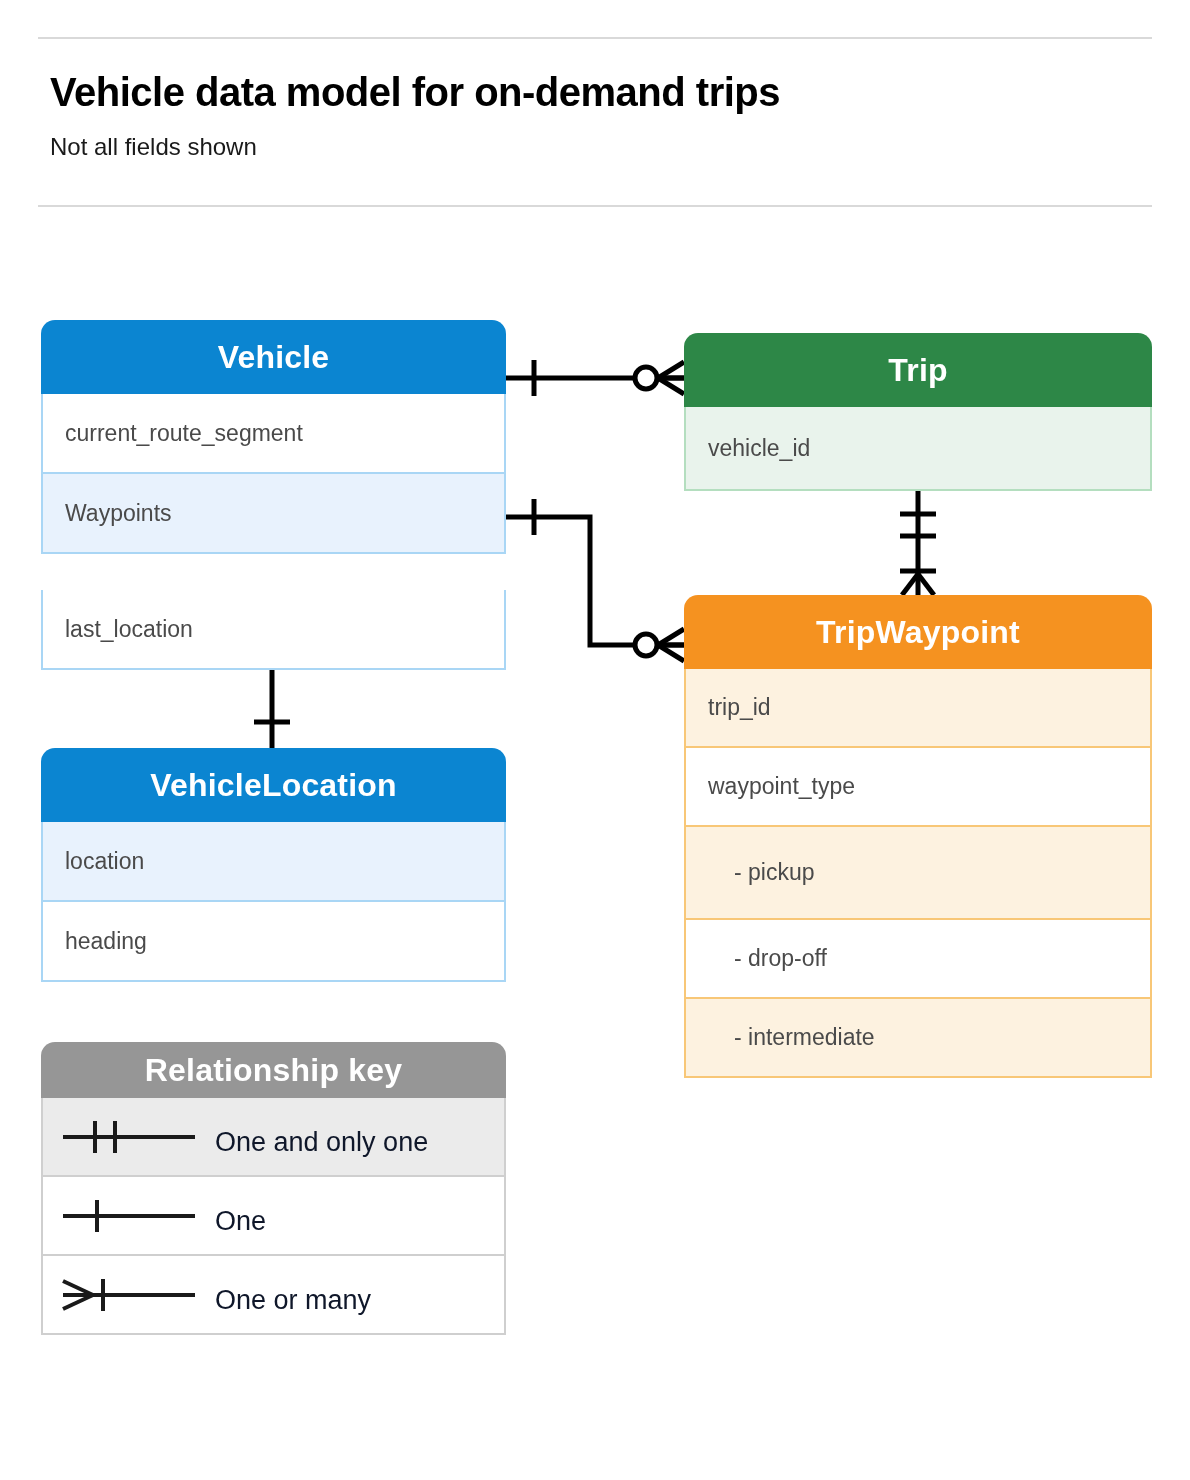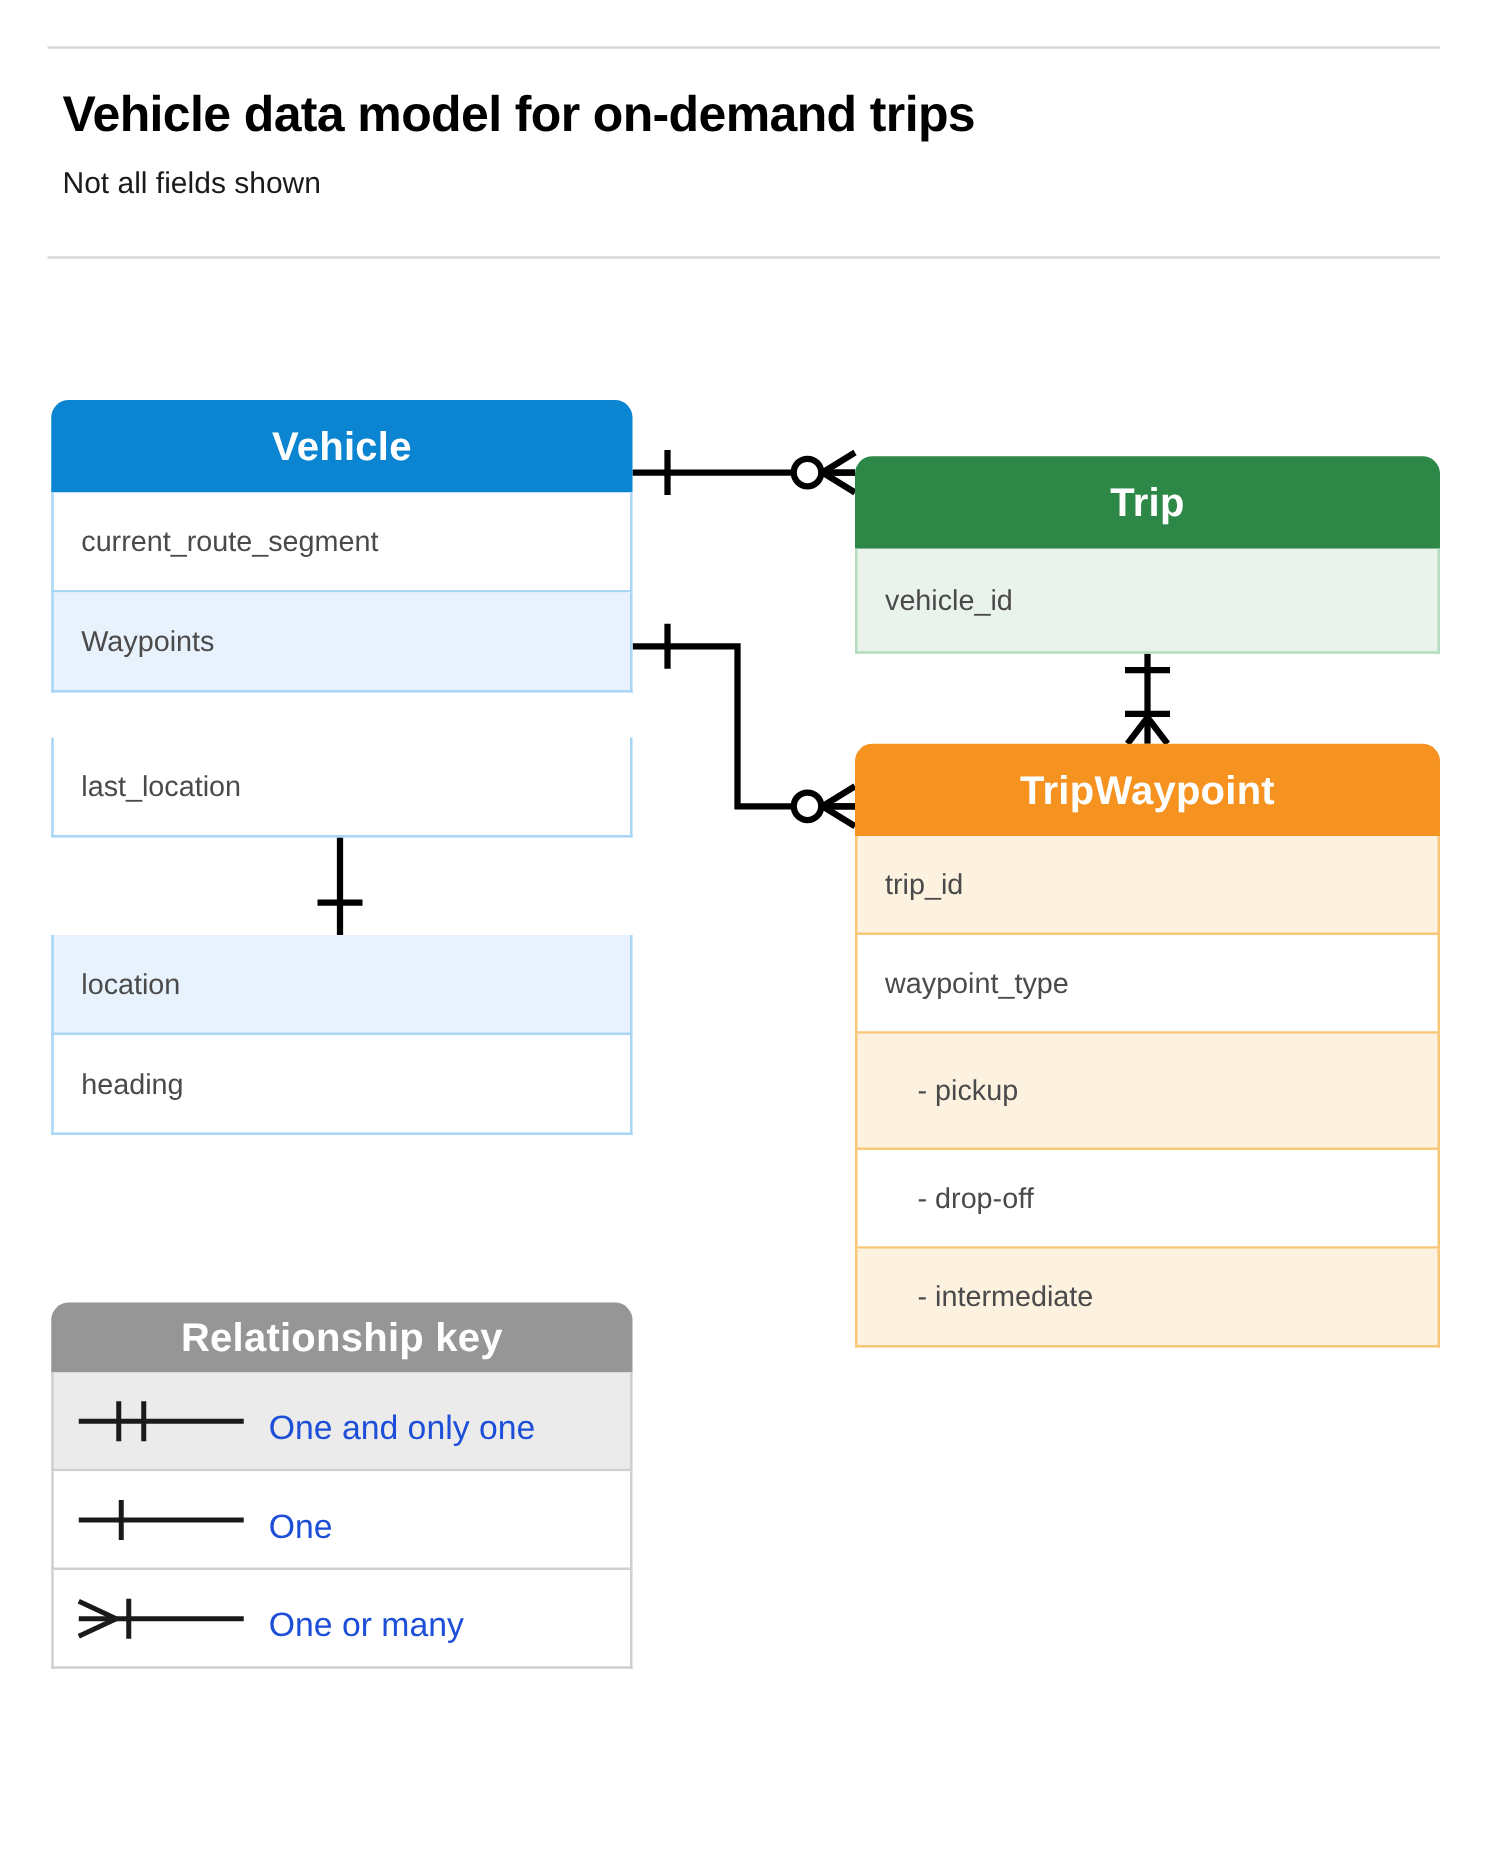--- a/index.html
+++ b/index.html
@@ -87,21 +87,21 @@
   
   .theme-orange .entity-header { background: #f59220; }
   .theme-orange .entity-row { border-color: #f8c777; background: #ffffff; }
   .theme-orange .entity-row.alt { background: #fdf2e0; }
 
   
   .theme-gray .entity-header { background: #969696; }
 
   
   #entity-vehicle       { left: 41px;  top: 320px;  width: 465px; }
-  #entity-trip          { left: 684px; top: 333px;  width: 468px; margin-top: 32px; }
+  #entity-trip          { left: 684px; top: 333px;  width: 468px; }
   #entity-tripwaypoint  { left: 684px; top: 595px;  width: 468px; }
   #entity-vehiclelocation { left: 41px; top: 748px; width: 465px; }
   #legend-box           { left: 41px;  top: 1042px; width: 465px; }
 
   
   .legend-row {
     box-sizing: border-box;
     display: flex;
     align-items: center;
     border-left: 2px solid #cfcfcf;
@@ -114,21 +114,21 @@
     width: 172px;
     flex: 0 0 172px;
     display: flex;
     align-items: center;
     justify-content: flex-start;
     padding-left: 16px;
     box-sizing: border-box;
   }
   .legend-label {
     font-size: 27px;
-    color: #1d4ed8;
+    color: #0f172a;
     margin-top: 11px;
   }
 
   
   #connectors {
     position: absolute;
     left: 0; top: 0;
     width: 1190px; height: 1480px;
     pointer-events: none;
   }
@@ -201,20 +201,21 @@
 <div class="entity theme-orange" id="entity-tripwaypoint">
   <div class="entity-header" style="height:74px;">TripWaypoint</div>
   <div class="entity-row alt" style="height:79px;">trip_id</div>
   <div class="entity-row" style="height:79px;">waypoint_type</div>
   <div class="entity-row alt nested" style="height:93px;">-  pickup</div>
   <div class="entity-row nested" style="height:79px;">-  drop-off</div>
   <div class="entity-row alt nested" style="height:79px;">-  intermediate</div>
 </div>
 
 <div class="entity theme-blue" id="entity-vehiclelocation">
+  <div class="entity-header" style="height:74px;">VehicleLocation</div>
   <div class="entity-row alt" style="height:80px;">location</div>
   <div class="entity-row" style="height:80px;">heading</div>
 </div>
 
 <div class="entity theme-gray" id="legend-box">
   <div class="entity-header" style="height:56px;">Relationship key</div>
 
   <div class="legend-row alt" style="height:79px;">
     <div class="legend-sym">
       <svg width="140" height="46" viewBox="0 0 140 46" xmlns="http://www.w3.org/2000/svg">

